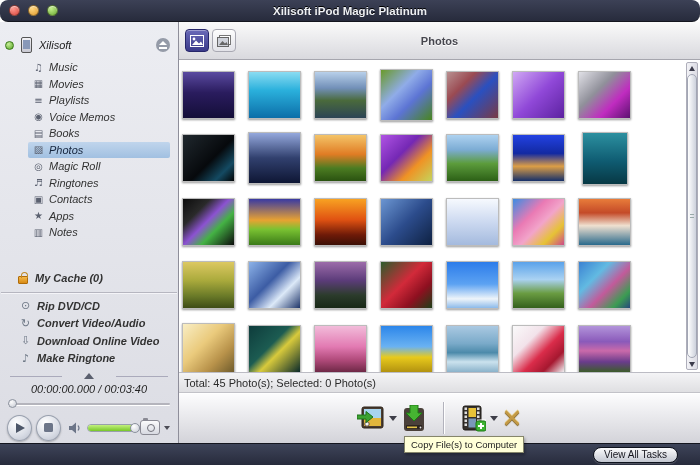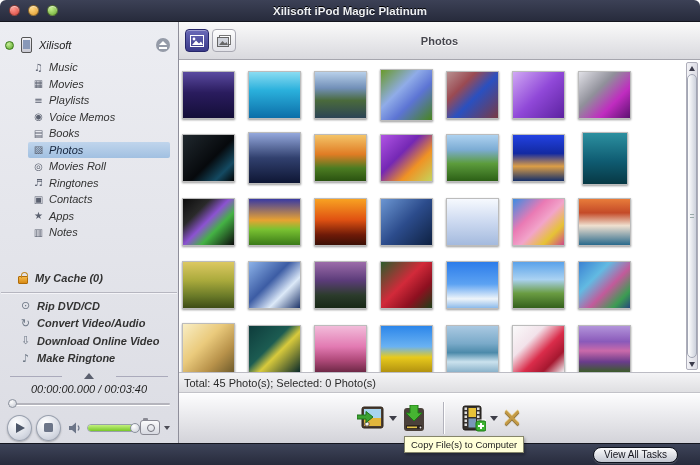--- a/index.html
+++ b/index.html
@@ -3,21 +3,21 @@
 <meta charset="utf-8">
 <style>
   * { margin:0; padding:0; box-sizing:border-box; }
   html,body { background:#fff; }
   body { font-family:"Liberation Sans", sans-serif; width:700px; height:465px; }
   .win { width:700px; height:465px; display:flex; flex-direction:column; position:relative;
          border-radius:6px 6px 0 0; overflow:hidden; background:#fff; }
 
   
   .titlebar { height:22px; flex:0 0 22px; background:linear-gradient(#3c4156,#272b3c);
-              display:flex; align-items:center; position:relative; border-bottom:1px solid #14161f;}
+              display:flex; align-items:center; position:relative; border-bottom:1px solid #14161f;border-radius:8px;}
   .lights { display:flex; gap:8px; margin-left:9px; }
   .light { width:11px; height:11px; border-radius:50%; border:1px solid rgba(0,0,0,.4);
            box-shadow:inset 0 1px 1px rgba(255,255,255,.6); }
   .light.red{ background:radial-gradient(circle at 35% 30%,#ff9a90,#d8453c); }
   .light.yellow{ background:radial-gradient(circle at 35% 30%,#ffd780,#e09a2e); }
   .light.green{ background:radial-gradient(circle at 35% 30%,#c2ee8a,#6aa832); }
   .wtitle { position:absolute; left:0; right:0; text-align:center; font-size:11.5px;
             font-weight:bold; color:#eef0f4; text-shadow:0 -1px 0 #000; }
 
   
@@ -201,21 +201,21 @@
           <div class="side-item">
             <span class="icon">▤</span>
             <span class="lbl">Books</span>
           </div>
           <div class="side-item selected">
             <span class="icon">▨</span>
             <span class="lbl">Photos</span>
           </div>
           <div class="side-item">
             <span class="icon">◎</span>
-            <span class="lbl">Movies Roll</span>
+            <span class="lbl">Magic Roll</span>
           </div>
           <div class="side-item">
             <span class="icon">♬</span>
             <span class="lbl">Ringtones</span>
           </div>
           <div class="side-item">
             <span class="icon">▣</span>
             <span class="lbl">Contacts</span>
           </div>
           <div class="side-item">

